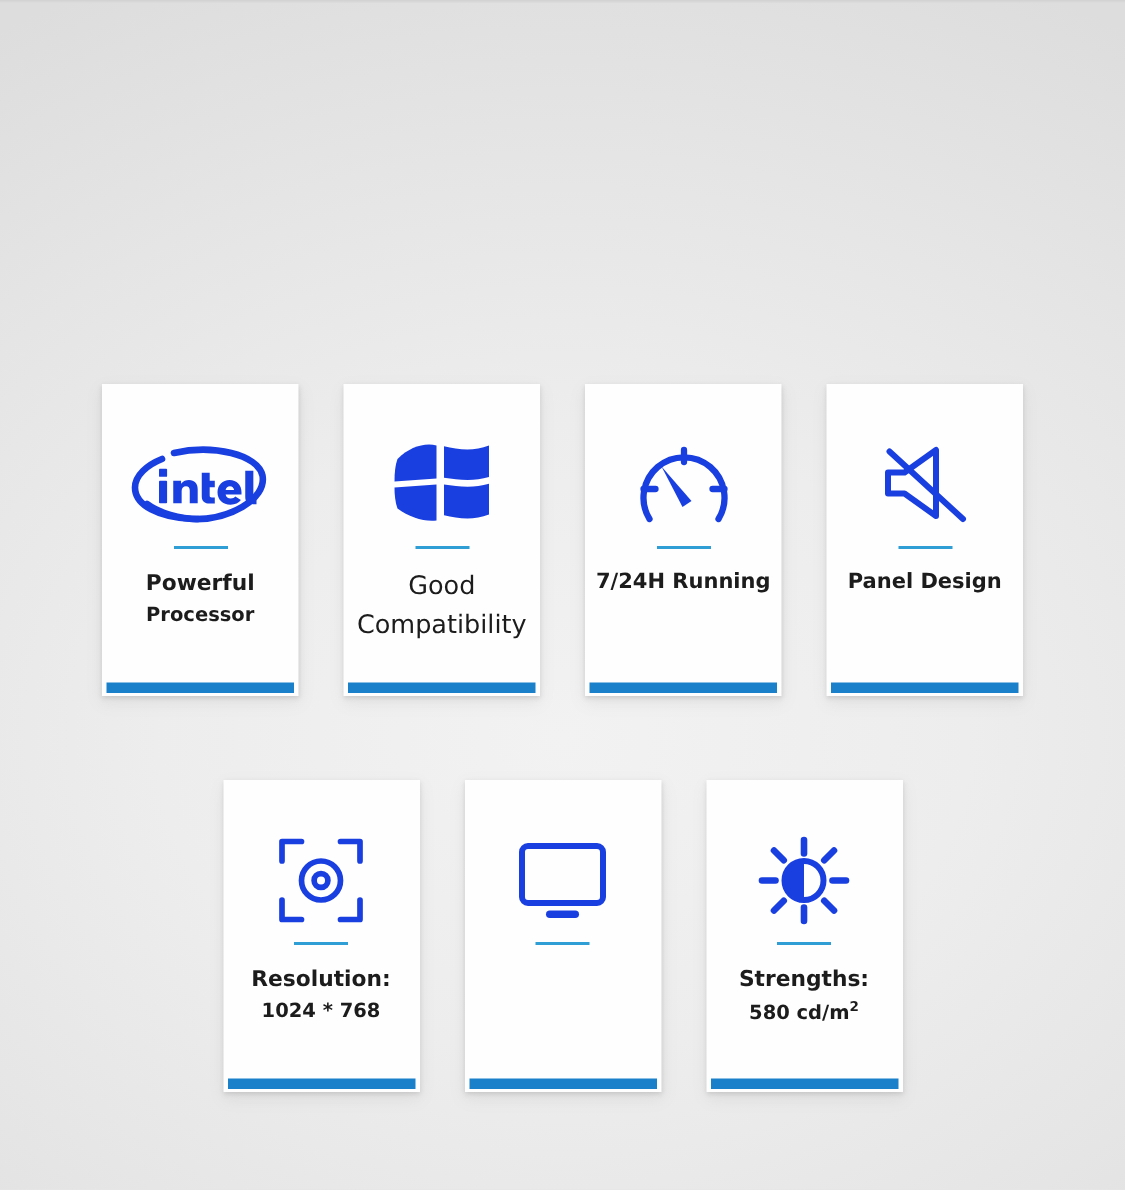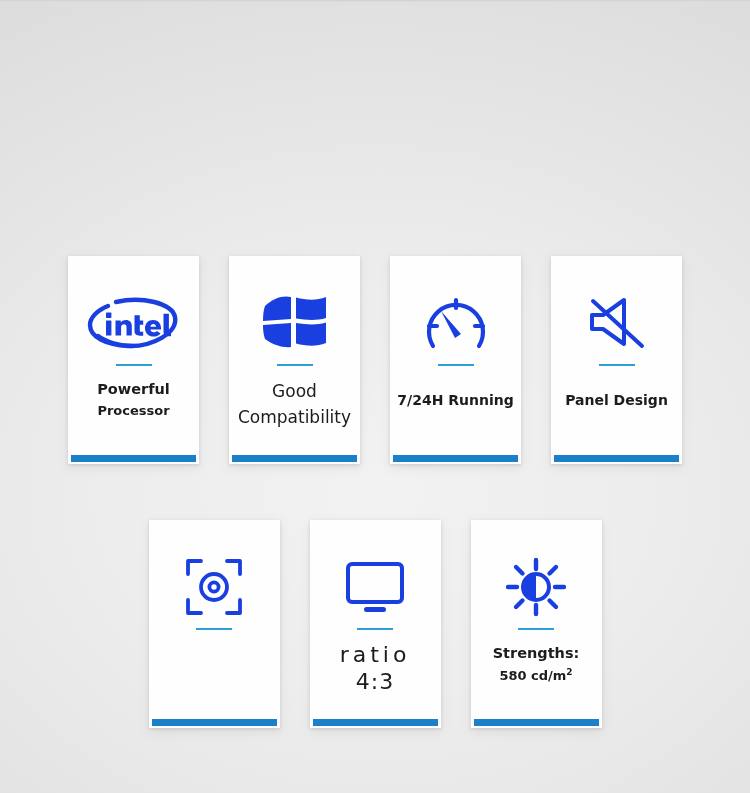--- a/index.html
+++ b/index.html
@@ -133,21 +133,20 @@
     display: block;
     font-size: 13px;
     font-weight: bold;
     margin-top: 2px;
   }
 
   
   .card-text.single .t1 {
     font-size: 14px;
     white-space: nowrap;
-    margin-top: 12px;
   }
 
   
   .card-text.light .t1,
   .card-text.light .t2 {
     font-weight: normal;
     font-size: 17px;
   }
 
   
@@ -308,38 +307,38 @@
               <path d="M57 44 L57 57 L44 57"></path>
               <path d="M18 57 L5 57 L5 44"></path>
 
               <circle cx="31" cy="31" r="13"></circle>
 
               <circle cx="31" cy="31" r="4.6"></circle>
             </g>
           </svg>
         </div>
         <div class="divider"></div>
+        <div class="card-text">
+          <span class="t1">Resolution:</span>
+          <span class="t2">1024 * 768</span>
+        </div>
         <div class="card-bottom-bar"></div>
       </div>
 
 
       <div class="card">
         <div class="icon-wrap">
           <svg width="66" height="58" viewBox="0 0 66 58">
 
             <rect x="6" y="6" width="54" height="38" rx="4" fill="none" stroke="#1a3fe0" stroke-width="4"></rect>
 
             <rect x="22" y="49" width="22" height="5" rx="2.5" fill="#1a3fe0"></rect>
           </svg>
         </div>
         <div class="divider"></div>
-        <div class="card-text ratio">
-          <span class="t1">ratio</span>
-          <span class="t2">4:3</span>
-        </div>
         <div class="card-bottom-bar"></div>
       </div>
 
       <div class="card">
         <div class="icon-wrap">
           <svg width="62" height="60" viewBox="0 0 62 60">
 
             <g stroke="#1a3fe0" stroke-width="4.4" stroke-linecap="round">
               <line x1="31" y1="3" x2="31" y2="12"></line>
               <line x1="31" y1="48" x2="31" y2="57"></line>

